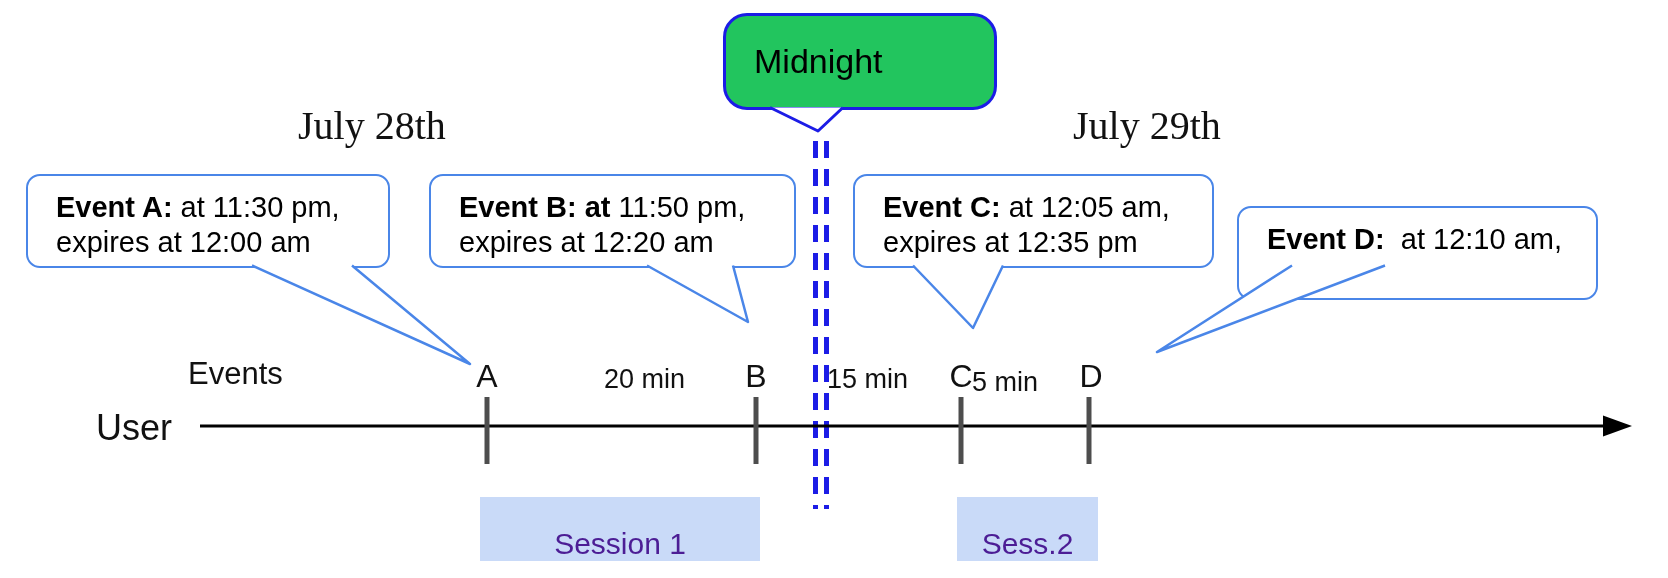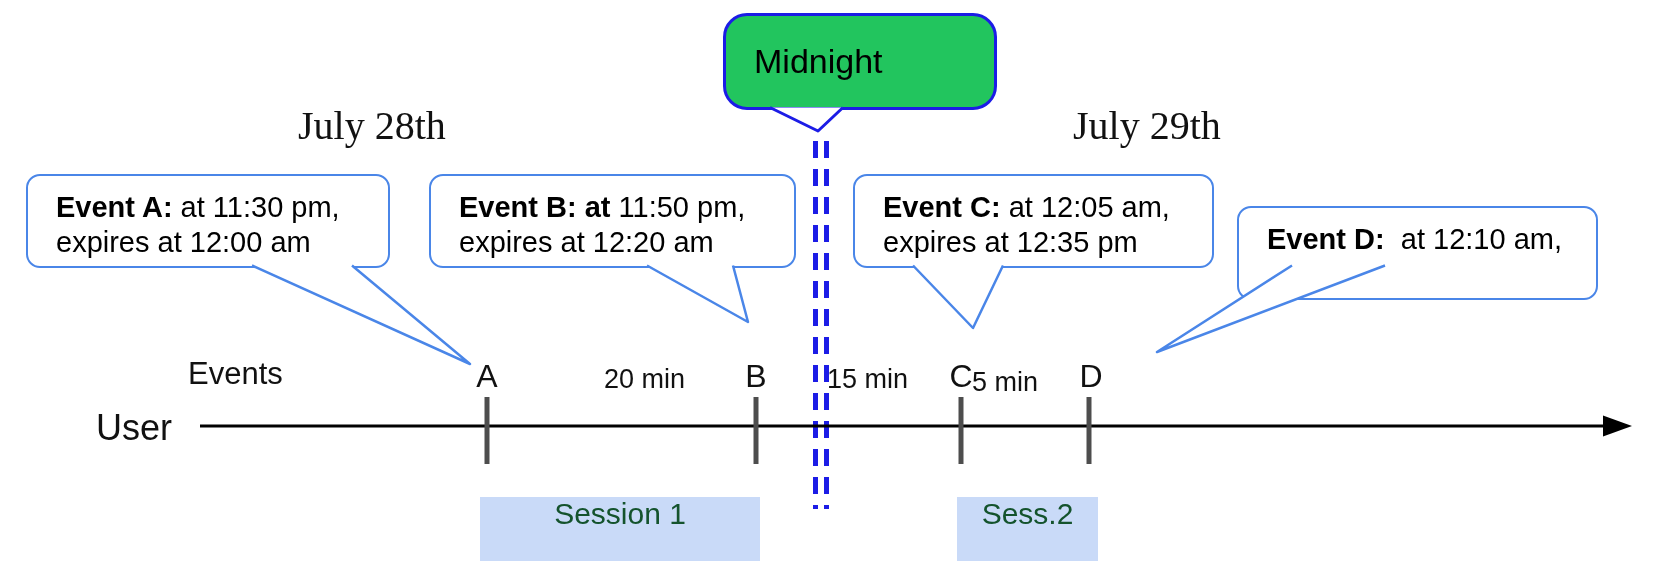--- a/index.html
+++ b/index.html
@@ -45,22 +45,22 @@
   }
   .gap-label{
     width:120px;
     font-size:27px;line-height:1;color:#111;
   }
   .axis-label{font-size:31px;line-height:1;color:#111;text-align:center;}
   .user-label{font-size:36px;line-height:1;color:#111;}
   .session-box{
     position:absolute;
     background:#c9daf8;
-    display:flex;align-items:flex-start;justify-content:center;
-    font-size:30px;color:#14532d;
+    display:flex;align-items:flex-end;justify-content:center;
+    font-size:30px;color:#4c1d95;
     top:497px;height:64px;
   }
 </style>
 </head>
 <body>
 
 <div class="canvas">
 
   <div class="abs date-label" style="left:298px;top:106px;">July 28th</div>
   <div class="abs date-label" style="left:1073px;top:106px;">July 29th</div>

